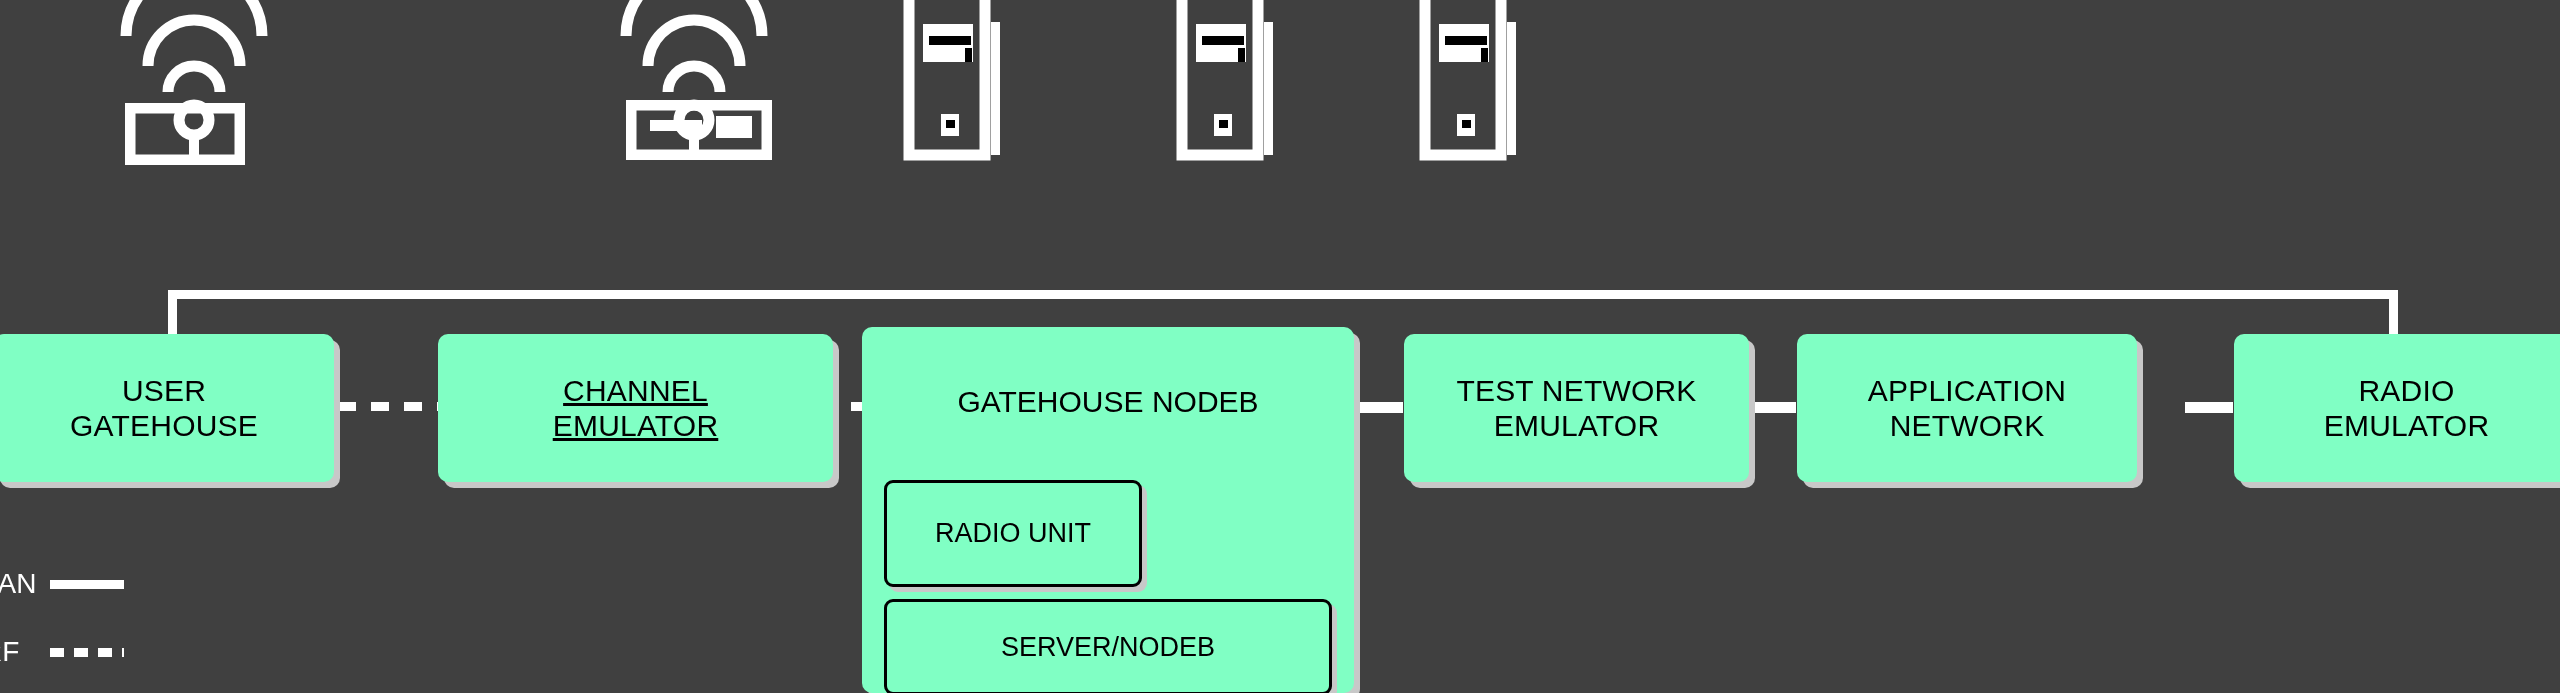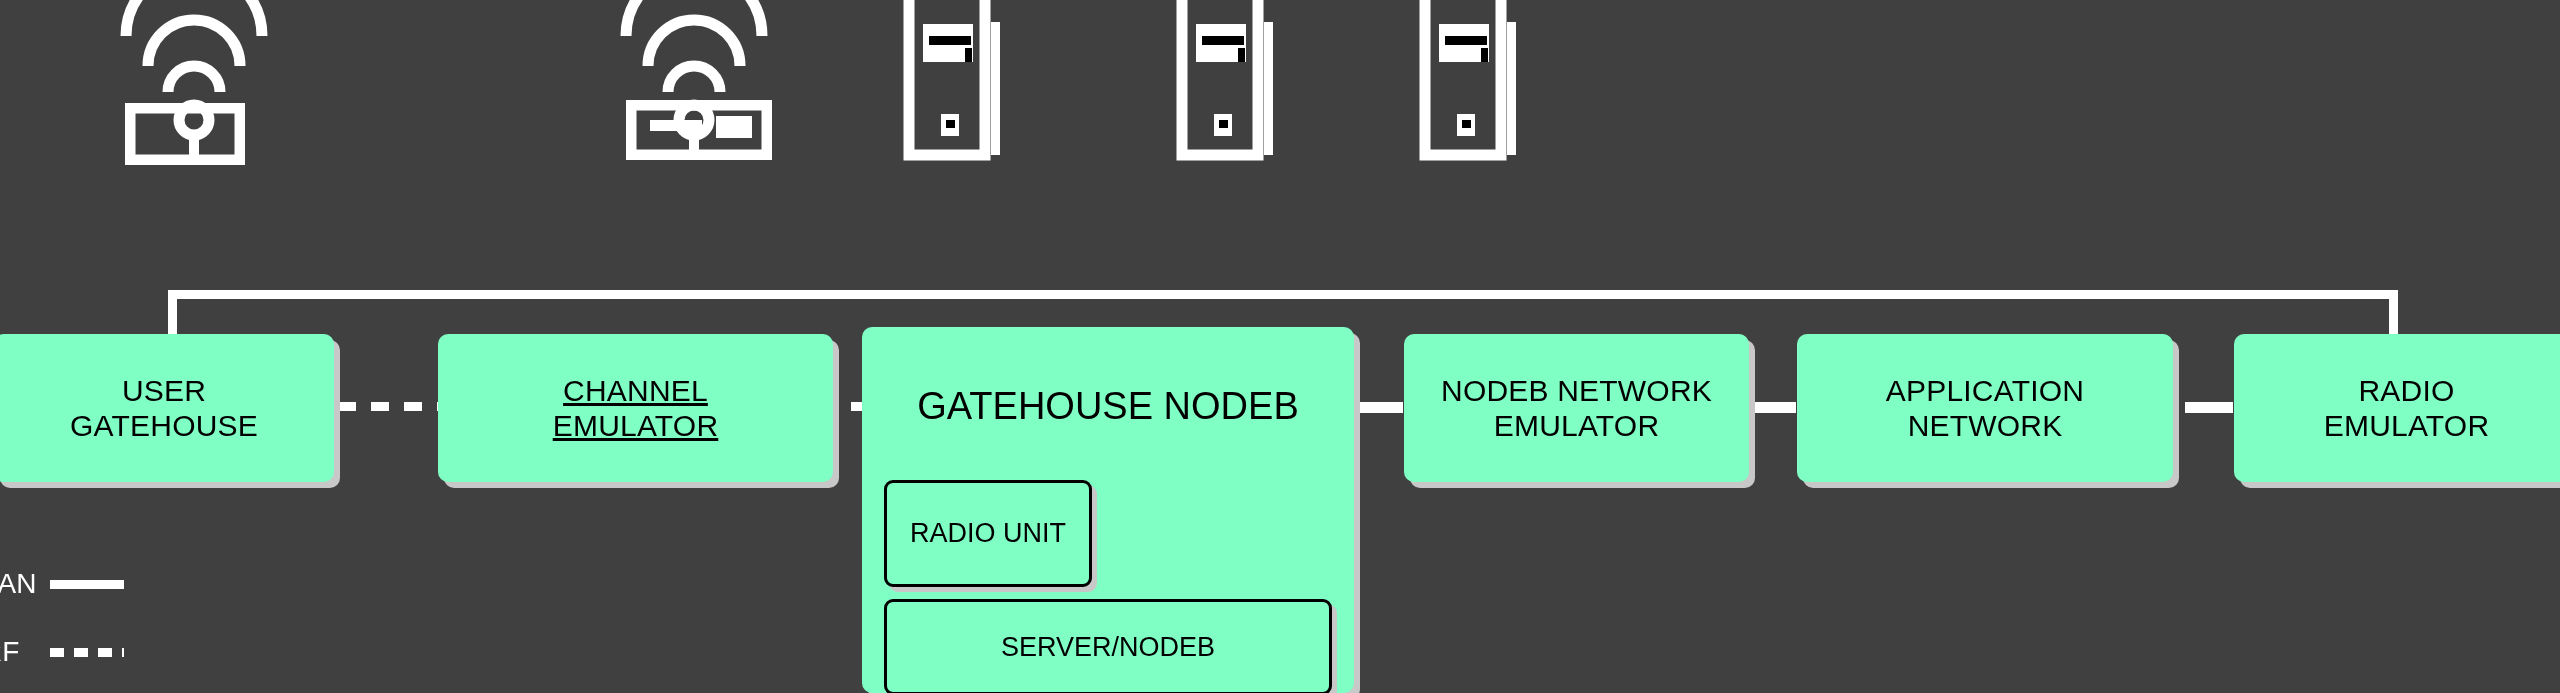--- a/index.html
+++ b/index.html
@@ -59,21 +59,21 @@
     background: #80FFC4;
     border-radius: 10px;
     box-shadow: 6px 6px 0 0 #C8C8C8;
   }
   .gatehouse-title {
     position: absolute;
     left: 0;
     right: 0;
     text-align: center;
     color: #000000;
-    font-size: 38px;
+    font-size: 30px;
     white-space: nowrap;
   }
   .sub-node {
     position: absolute;
     box-sizing: border-box;
     background: #80FFC4;
     border: 3px solid #000000;
     border-radius: 9px;
     box-shadow: 5px 5px 0 0 #C8C8C8;
     display: flex;
@@ -219,36 +219,36 @@
   </div>
 
   <div class="node" style="left:438px; top:334px; width:395px; height:148px;text-decoration:underline;">
     <span class="ln">CHANNEL</span>
     <span class="ln">EMULATOR</span>
   </div>
 
   <div class="gatehouse" style="left:862px; top:327px; width:492px; height:366px;">
     <div class="gatehouse-title" style="top:58px;">GATEHOUSE NODEB</div>
 
-    <div class="sub-node" style="left:22px; top:153px; width:208px; height:107px;">
+    <div class="sub-node" style="left:22px; top:153px; width:258px; height:107px;">
       <span>RADIO UNIT</span>
     </div>
 
 
     <div class="sub-node" style="left:22px; top:272px; width:448px; height:96px;">
       <span>SERVER/NODEB</span>
     </div>
   </div>
 
   <div class="node" style="left:1404px; top:334px; width:345px; height:148px;">
-    <span class="ln">NODEB NETWORK</span>
+    <span class="ln">TEST NETWORK</span>
     <span class="ln">EMULATOR</span>
   </div>
 
-  <div class="node" style="left:1797px; top:334px; width:376px; height:148px;align-items:center;">
+  <div class="node" style="left:1797px; top:334px; width:340px; height:148px;align-items:center;">
     <span class="ln">APPLICATION</span>
     <span class="ln">NETWORK</span>
   </div>
 
   <div class="node" style="left:2234px; top:334px; width:345px; height:148px;">
     <span class="ln">RADIO</span>
     <span class="ln">EMULATOR</span>
   </div>
 
   <div class="legend-item" style="left:-18px; top:568px;">

